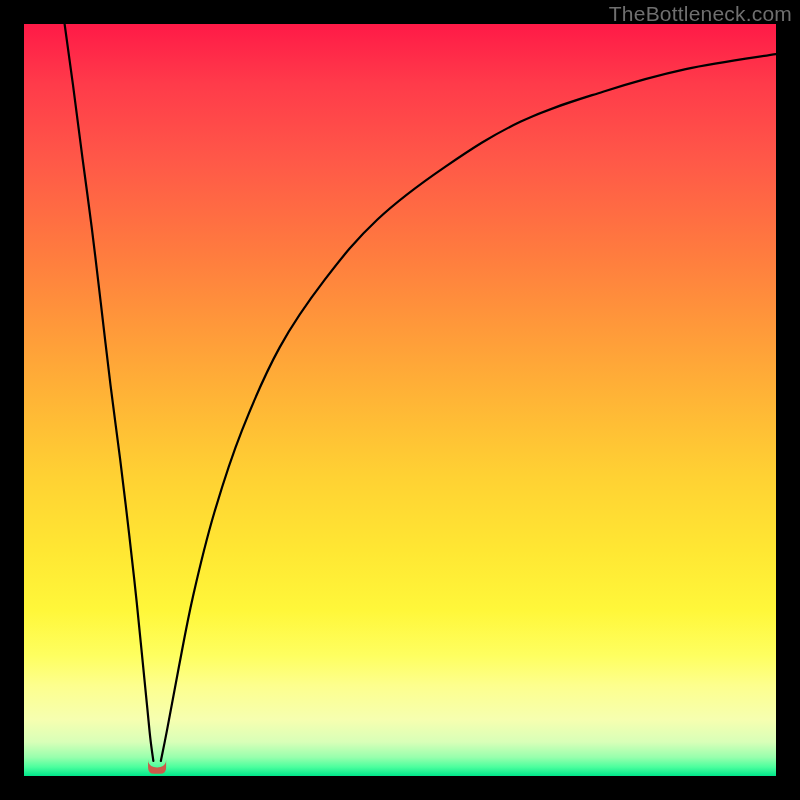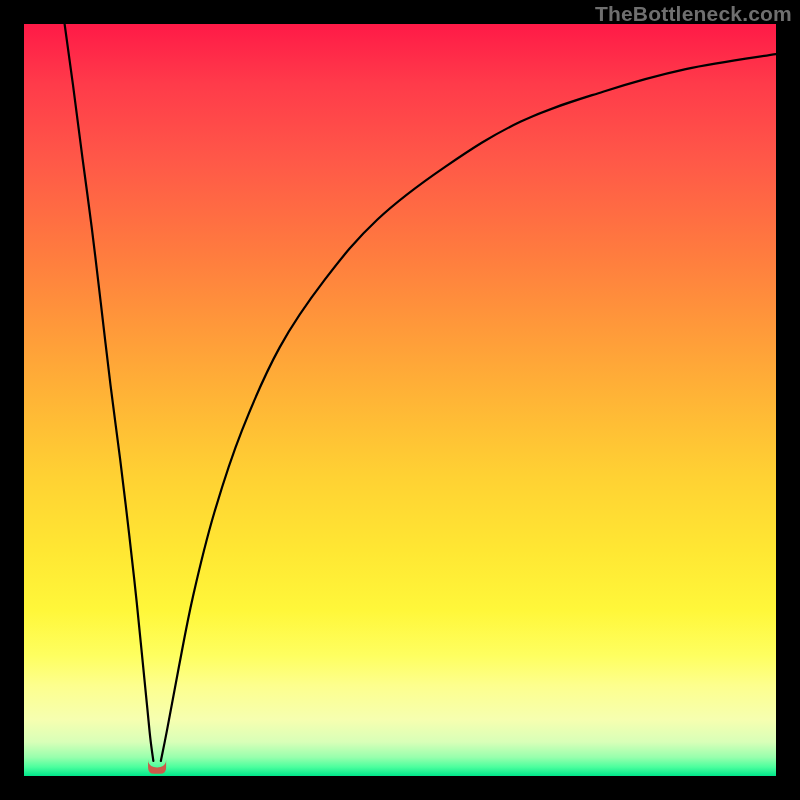--- a/index.html
+++ b/index.html
@@ -63,21 +63,21 @@
   }
   .nub {
     fill: #cc5a4a;
   }
   .watermark {
     position: absolute;
     top: 2px;
     right: 8px;
     color: #6f6f6f;
     font-size: 21px;
-    font-weight: 700;
+    font-weight: 400;
     letter-spacing: 0.2px;
     user-select: none;
   }
 </style>
 </head>
 <body>
 
 <div class="frame">
   <div class="watermark">TheBottleneck.com</div>
   <div class="plot">

